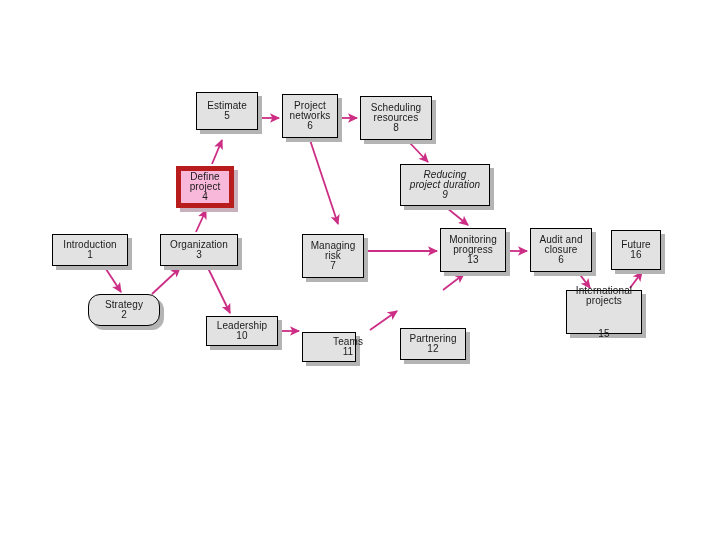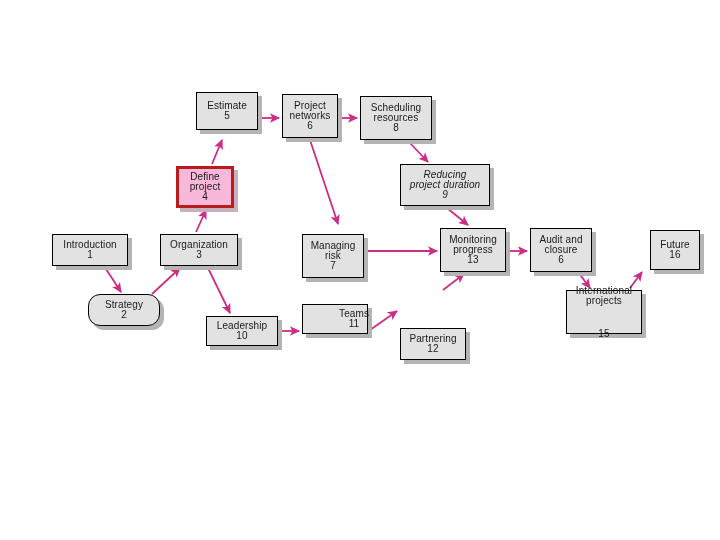--- a/index.html
+++ b/index.html
@@ -39,21 +39,21 @@
     justify-content: center;
     text-align: center;
     font-family: "Liberation Sans", sans-serif;
     font-size: 10px;
     line-height: 10px;
     color: #1a1a1a;
     letter-spacing: 0.1px;
   }
   .node.highlight {
     background: #f7b8da;
-    border: 3px solid #b91c1c;
+    border: 5px solid #b91c1c;
     box-shadow: 4px 4px 0 0 #c8b0bd;
   }
   .node .nlabel {
     display: block;
     white-space: pre-line;
     padding: 0 2px;
   }
   .node .nnum {
     display: block;
   }
@@ -127,21 +127,21 @@
       </div>
       <div class="node" style="left: 400px; top: 164px; width: 90px; height: 42px; font-style: italic;">
         <span class="nlabel">Reducing
 project duration</span>
         <span class="nnum">9</span>
       </div>
       <div class="node" style="left: 206px; top: 316px; width: 72px; height: 30px;">
         <span class="nlabel">Leadership</span>
         <span class="nnum">10</span>
       </div>
-      <div class="node" style="left: 302px; top: 304px; width: 66px; height: 30px; padding-left: 38px;">
+      <div class="node" style="left: 302px; top: 332px; width: 54px; height: 30px; padding-left: 38px;">
         <span class="nlabel">Teams</span>
         <span class="nnum">11</span>
       </div>
       <div class="node" style="left: 400px; top: 292px; width: 66px; height: 32px; margin-top: 36px;">
         <span class="nlabel">Partnering</span>
         <span class="nnum">12</span>
       </div>
       <div class="node" style="left: 440px; top: 228px; width: 66px; height: 44px;">
         <span class="nlabel">Monitoring
 progress</span>
@@ -150,19 +150,19 @@
       <div class="node" style="left: 530px; top: 228px; width: 62px; height: 44px;">
         <span class="nlabel">Audit and
 closure</span>
         <span class="nnum">6</span>
       </div>
       <div class="node" style="left: 566px; top: 290px; width: 76px; height: 44px; gap: 23px;">
         <span class="nlabel">International
 projects</span>
         <span class="nnum">15</span>
       </div>
-      <div class="node" style="left: 650px; top: 230px; width: 50px; height: 40px;">
+      <div class="node" style="left: 611px; top: 230px; width: 50px; height: 40px;">
         <span class="nlabel">Future</span>
         <span class="nnum">16</span>
       </div>
     </div>
 
 </div>
 
 </body></html>

